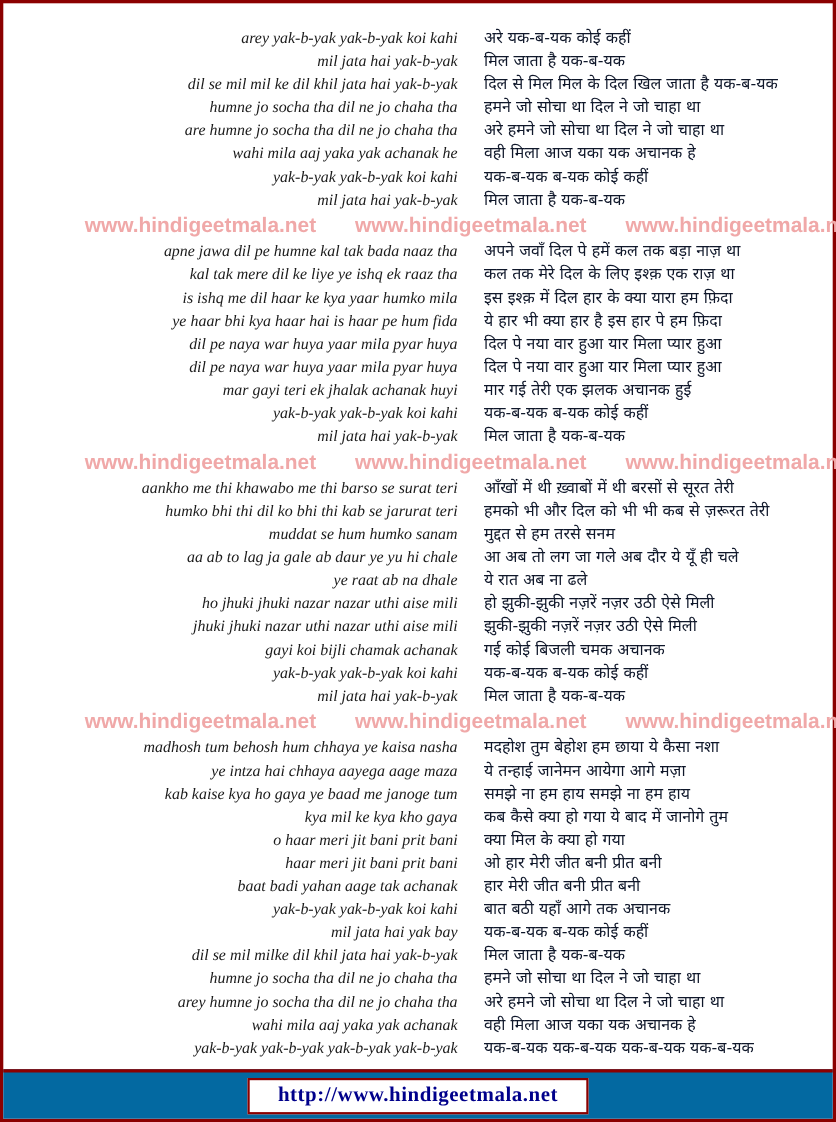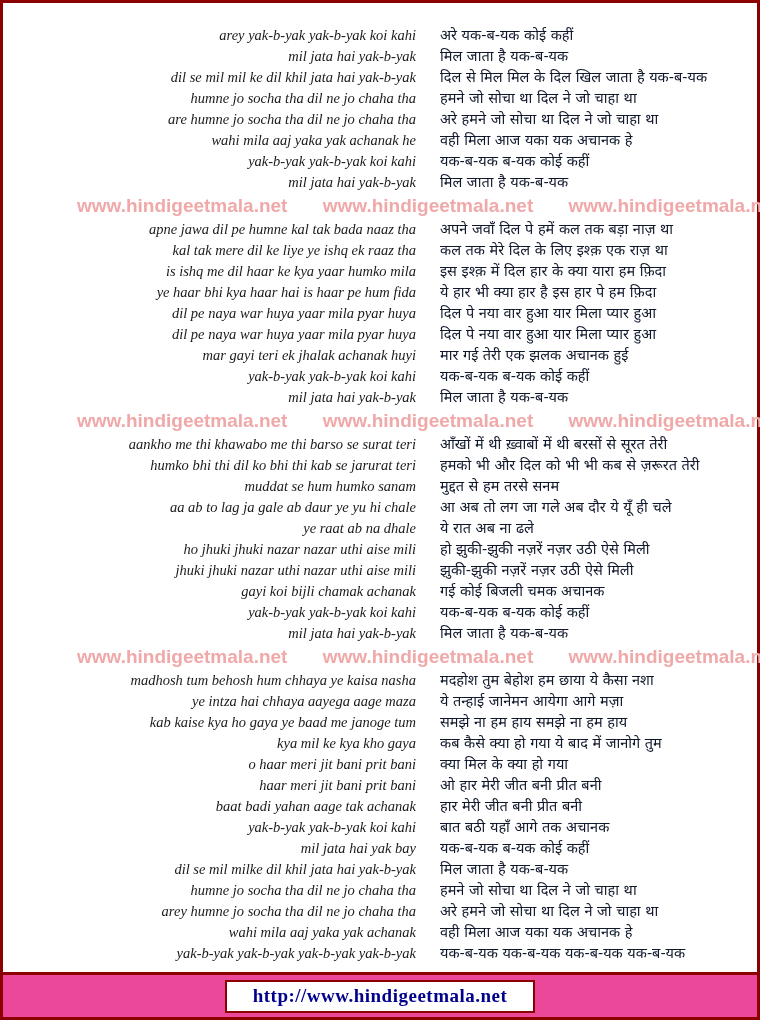--- a/index.html
+++ b/index.html
@@ -81,21 +81,21 @@
     color: #f0a8a8;
     letter-spacing: 0px;
     white-space: nowrap;
   }
   .footer {
     position: absolute;
     left: 0;
     right: 0;
     bottom: 0;
     height: 42px;
-    background: #ec4899;
+    background: #0369a1;
     border-top: 3px solid #8b0000;
     display: flex;
     align-items: center;
     justify-content: center;
   }
   .footer-inner {
     border: 2px solid #8b0000;
     padding: 3px 26px 4px 26px;
     background: #ffffff;
   }

